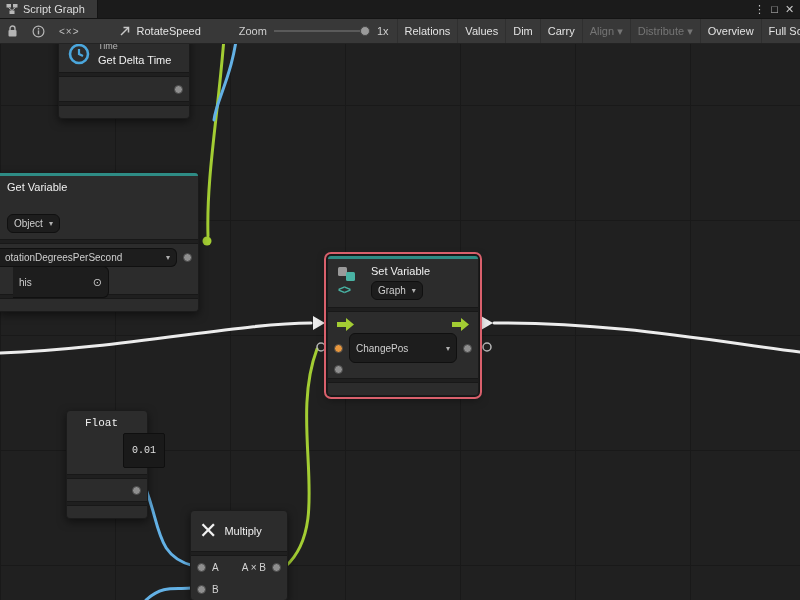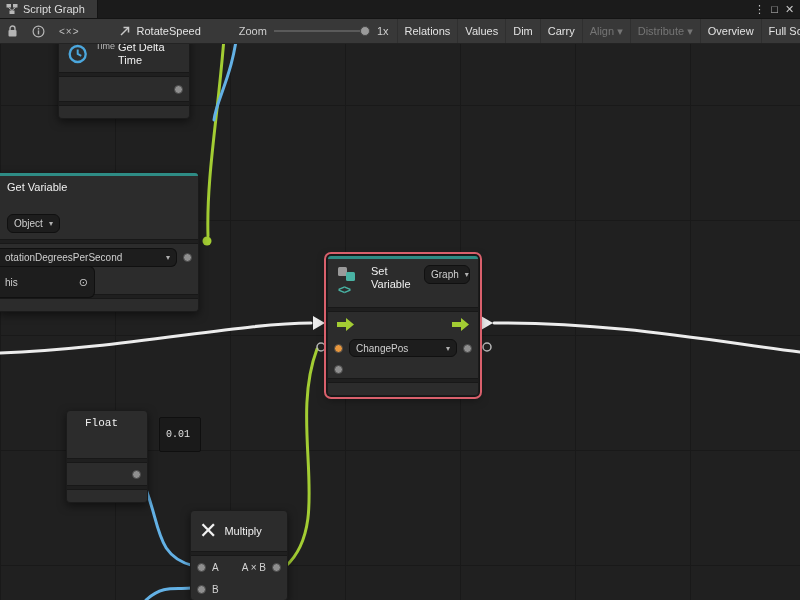--- a/index.html
+++ b/index.html
@@ -44,21 +44,21 @@
   .dot-green { fill:var(--wire-green,#a3cd33); }
   .ring { fill:none; stroke:#b9b9b9; stroke-width:1.5; }
 
   
   .node { position:absolute; background:#2c2c2c; border:1px solid #1b1b1b; border-radius:4px; box-shadow:0 3px 9px rgba(0,0,0,.5); }
   .node.selected { box-shadow:0 0 0 1px #161616, 0 0 0 3px var(--selection-pink,#d9606c), 0 3px 10px rgba(0,0,0,.5); }
   .node.cut-left { border-left:none; border-top-left-radius:0; border-bottom-left-radius:0; }
   .strip { height:3px; background:var(--accent-teal,#2e8c85); border-radius:3px 3px 0 0; }
   .cut-left .strip { border-top-left-radius:0; }
   .n-header { display:flex; align-items:center; gap:7px; padding:5px 8px; }
-  .n-titles { display:flex; flex-direction:row; gap:3px; align-items:flex-start; }
+  .n-titles { display:flex; flex-direction:column; gap:3px; align-items:flex-start;text-align:center; }
   .surtitle { font-size:9px; color:#b8b8b8; line-height:10px; }
   .n-title { font-size:11px; color:#f0f0f0; line-height:13px; }
   .n-sep { height:5px; background:#1f1f1f; border-top:1px solid #181818; border-bottom:1px solid #181818; }
   .n-footer { height:12px; background:#2c2c2c; border-radius:0 0 4px 4px; }
   .n-row { position:relative; display:flex; align-items:center; gap:6px; padding:0 6px; }
   .port { width:9px; height:9px; border-radius:50%; background:#8f8f8f; border:1px solid #484848; flex:none; }
   .port.orange { background:var(--port-orange,#e8973d); }
   .plabel { font-size:10px; color:#d2d2d2; }
   .grow { flex:1; }
   .dd { display:inline-flex; align-items:center; justify-content:space-between; gap:6px; background:#1d1d1d; border:1px solid #101010; border-radius:6px; padding:2px 6px; color:#cfcfcf; font-size:10px; line-height:13px; white-space:nowrap; overflow:hidden; }
@@ -193,21 +193,21 @@
       </div>
       <div class="n-sep"></div>
       <div class="n-row" style="height:26px; padding:0 6px 0 0;">
         <span class="dd cut grow" style="height:19px;">
           <span>otationDegreesPerSecond</span>
           <span class="chev">▾</span>
         </span>
         <span class="port"></span>
       </div>
       <div class="n-row" style="height:24px; padding:0;">
-        <span class="dd cut" style="width:96px; height:32px;">
+        <span class="dd cut" style="width:96px; height:32px;margin-left:14px;">
           <span>his</span>
           <span class="picker">⊙</span>
         </span>
       </div>
       <div class="n-sep"></div>
       <div class="n-footer"></div>
     </div>
 
     <div class="node selected" style="left:327px; top:211px; width:152px;">
       <div class="strip"></div>
@@ -231,21 +231,21 @@
       <div class="n-row" style="height:24px; justify-content:space-between; padding:0 9px;">
         <svg width="17" height="13" viewBox="0 0 17 13">
           <path d="M0,4 h9 v-4 l8,6.5 l-8,6.5 v-4 h-9 z" fill="var(--wire-green,#a3cd33)"></path>
         </svg>
         <svg width="17" height="13" viewBox="0 0 17 13">
           <path d="M0,4 h9 v-4 l8,6.5 l-8,6.5 v-4 h-9 z" fill="var(--wire-green,#a3cd33)"></path>
         </svg>
       </div>
       <div class="n-row" style="height:24px;">
         <span class="port orange"></span>
-        <span class="dd grow" style="height:18px;text-align:right;">
+        <span class="dd grow" style="height:30px;text-align:right;">
           <span>ChangePos</span>
           <span class="chev">▾</span>
         </span>
         <span class="port"></span>
       </div>
       <div class="n-row" style="height:18px;">
         <span class="port"></span>
       </div>
       <div class="n-sep"></div>
       <div class="n-footer"></div>

